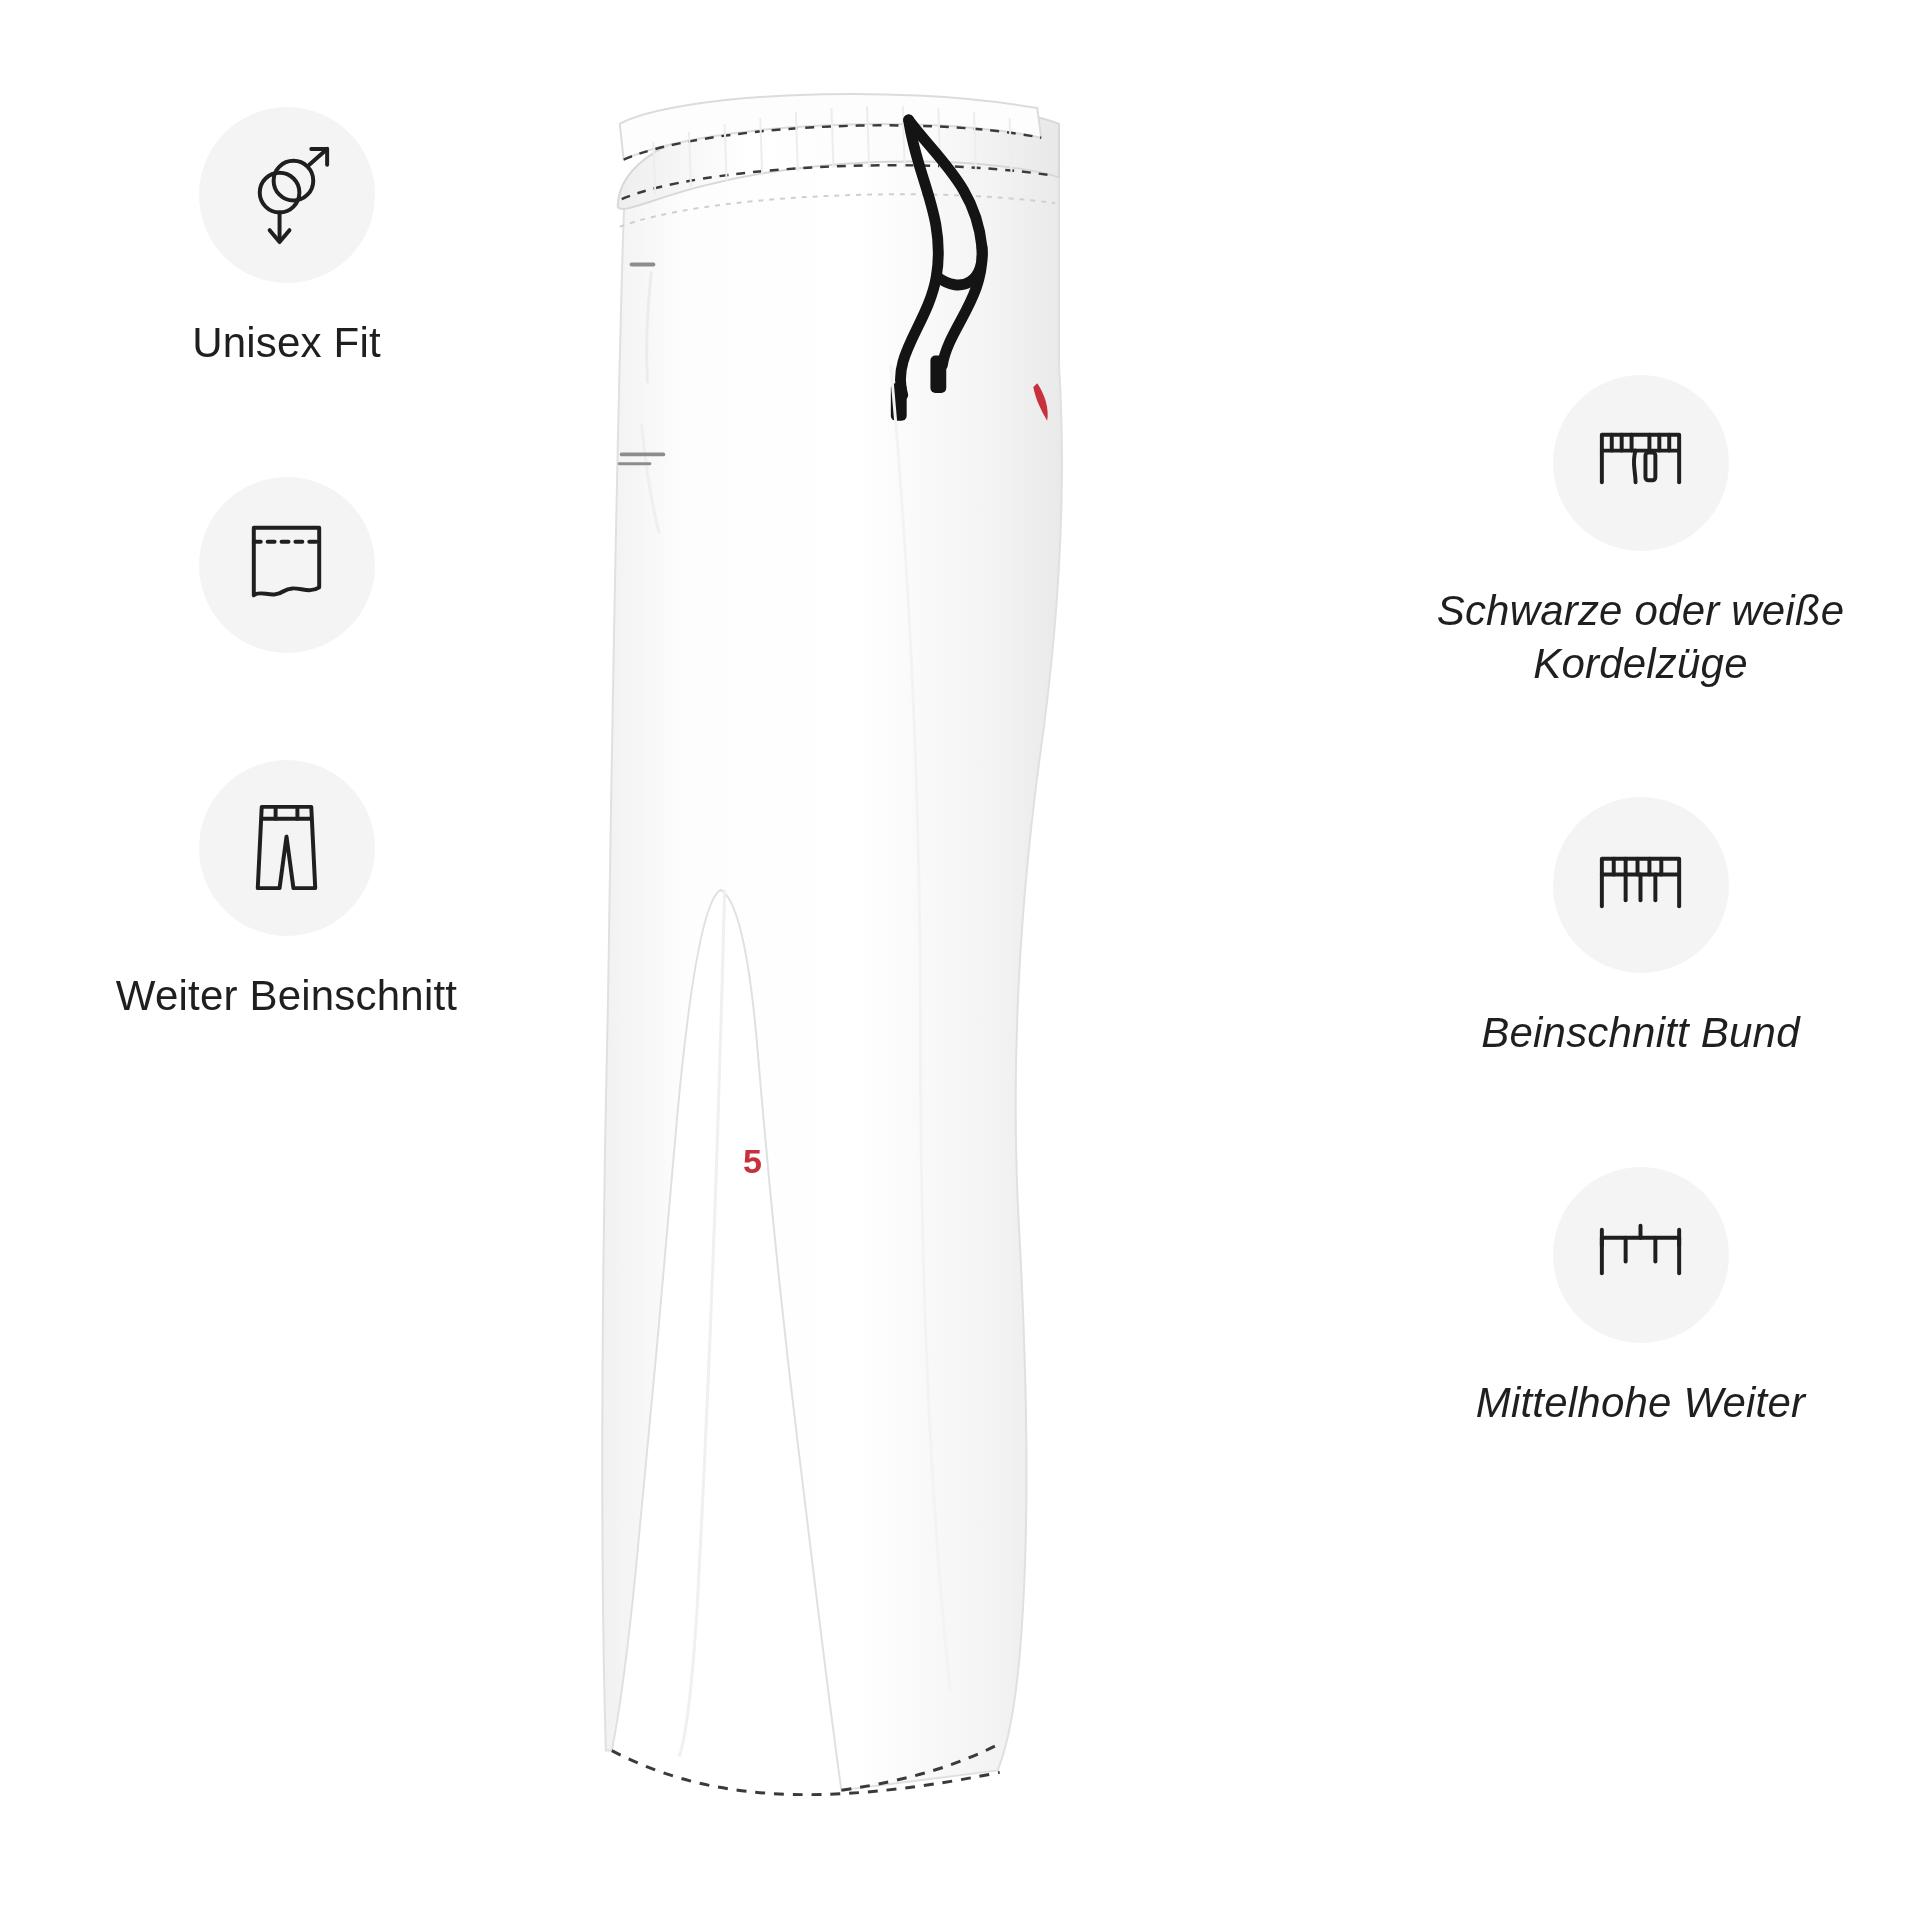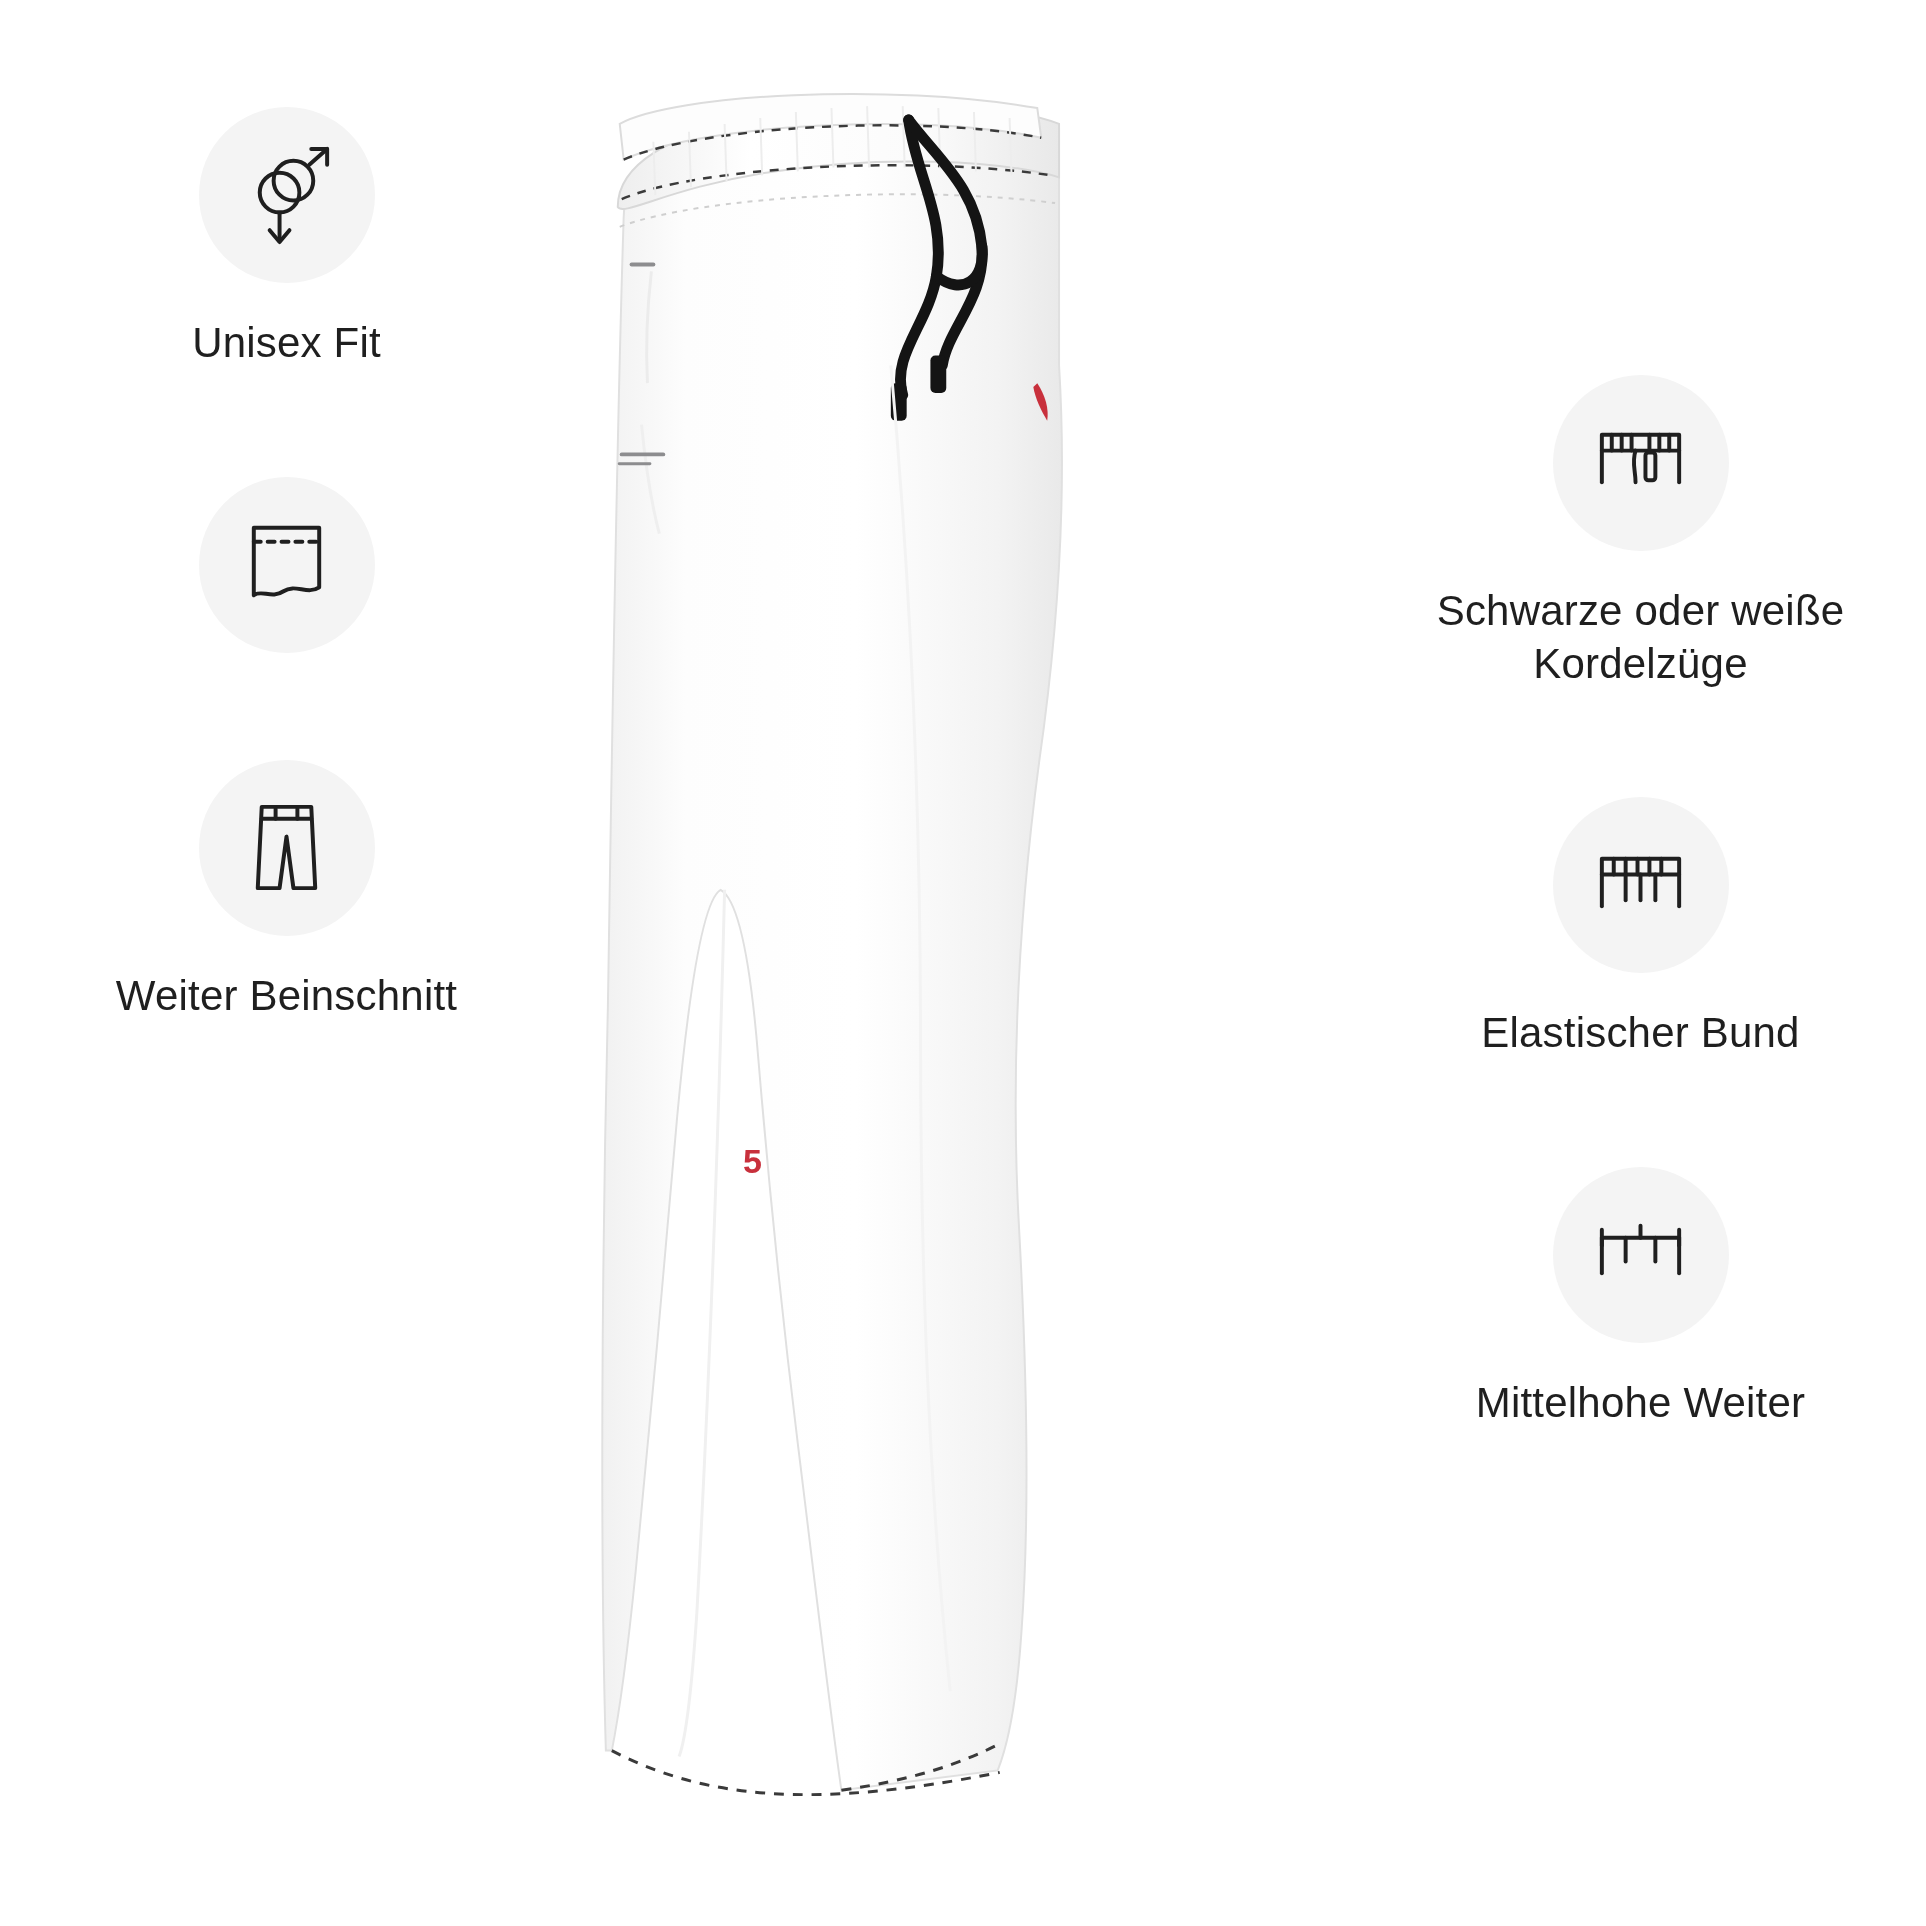--- a/index.html
+++ b/index.html
@@ -9,21 +9,21 @@
     font-family:"Liberation Sans", sans-serif;
     color:#222222;
     overflow:hidden;
     position:relative;
   }
   .stage{position:absolute;inset:0;margin-top:48px;}
 
   
   .col{position:absolute;width:455px;}
   .col-left{left:59px;top:59px;}
-  .col-right{right:59px;top:327px;}
+  .col-right{right:59px;top:327px;font-style:italic;}
 
   .feature{
     display:flex;flex-direction:column;align-items:center;
     margin-bottom:107px;
   }
   .icon-circle{
     width:176px;height:176px;border-radius:50%;
     background:#f4f4f4;
     display:flex;align-items:center;justify-content:center;
     flex:0 0 auto;
@@ -126,21 +126,21 @@
           <line x1="52" y1="28" x2="52" y2="44"></line>
           <line x1="64" y1="28" x2="64" y2="44"></line>
           <line x1="76" y1="28" x2="76" y2="44"></line>
           <line x1="16" y1="44" x2="16" y2="76"></line>
           <line x1="94" y1="44" x2="94" y2="76"></line>
           <line x1="40" y1="44" x2="40" y2="70"></line>
           <line x1="55" y1="44" x2="55" y2="70"></line>
           <line x1="70" y1="44" x2="70" y2="70"></line>
         </svg>
       </div>
-      <div class="feature-label">Elastischer Bund</div>
+      <div class="feature-label">Beinschnitt Bund</div>
     </div>
 
     <div class="feature">
       <div class="icon-circle">
         <svg width="109" height="109" viewBox="0 0 110 110" fill="none" stroke="#1f1f1f" stroke-width="4" stroke-linecap="round" stroke-linejoin="round">
           <line x1="16" y1="38" x2="94" y2="38"></line>
           <line x1="16" y1="30" x2="16" y2="46"></line>
           <line x1="94" y1="30" x2="94" y2="46"></line>
           <line x1="55" y1="26" x2="55" y2="38"></line>
           <line x1="16" y1="38" x2="16" y2="74"></line>

